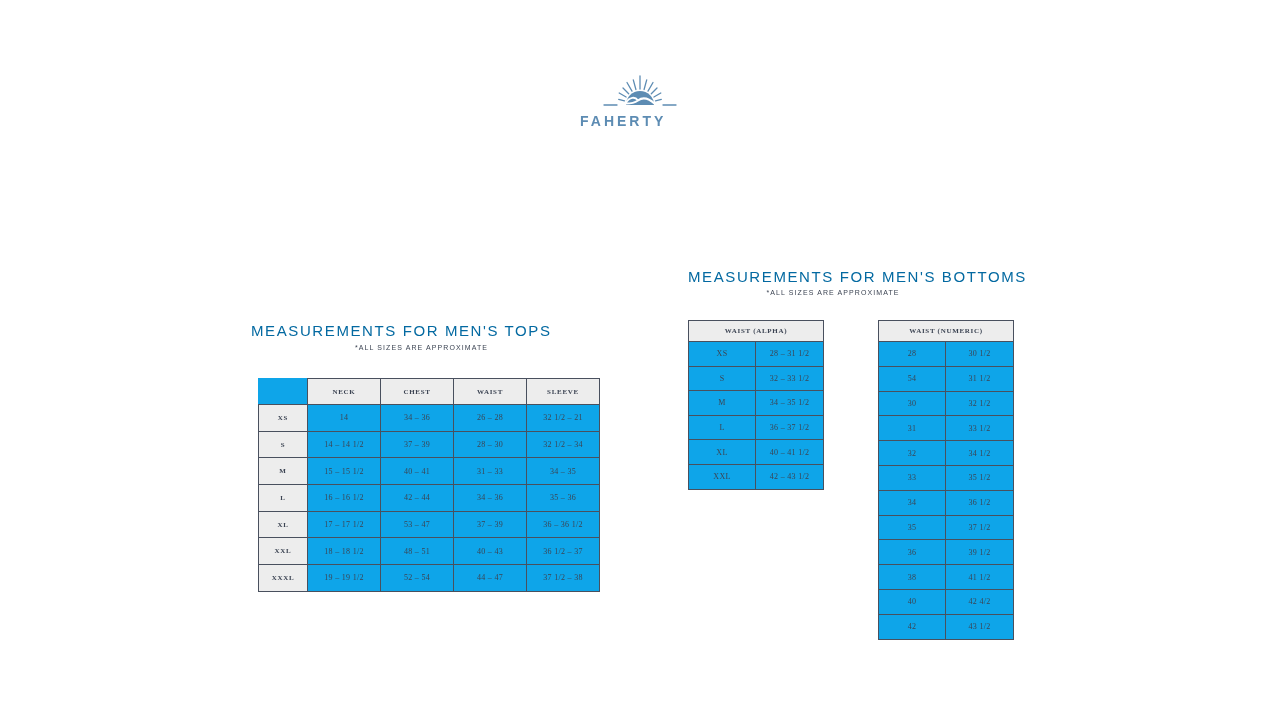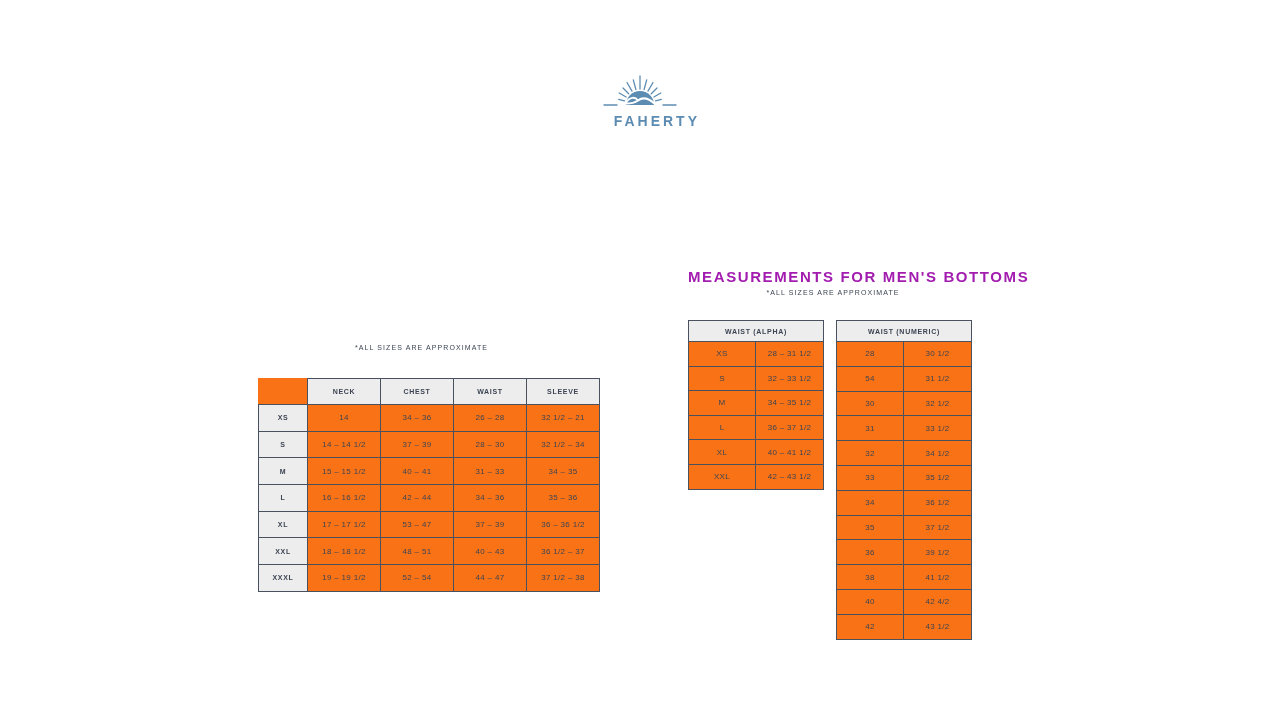--- a/index.html
+++ b/index.html
@@ -8,57 +8,57 @@
     font-family:"Liberation Sans","DejaVu Sans",sans-serif;
     color:#3d4554;
   }
   .page{position:relative;width:1280px;height:720px;overflow:hidden;background:#fff;}
 
   
   .logo{position:absolute;left:580px;top:72px;width:120px;text-align:center;}
   .logo svg{display:block;margin:0 auto;}
   .wordmark{
     margin-top:1px;font-size:14px;font-weight:600;letter-spacing:3px;
-    color:#5d8cb3;text-align:right;
+    color:#5d8cb3;text-align:left;
   }
 
   
   .sec-title{
-    position:absolute;text-align:left;font-size:15px;font-weight:700;
-    letter-spacing:1.6px;color:#a21caf;white-space:nowrap;
+    position:absolute;text-align:left;font-size:15px;font-weight:400;
+    letter-spacing:1.6px;color:#0369a1;white-space:nowrap;
   }
   .sec-sub{
     position:absolute;text-align:center;font-size:7px;font-weight:500;
     letter-spacing:1.1px;color:#3c4453;
   }
   .tops-title{left:251px;top:322px;width:341px;}
   .tops-sub{left:251px;top:344px;width:341px;}
   .bottoms-title{left:688px;top:268px;width:290px;}
   .bottoms-sub{left:688px;top:289px;width:290px;}
 
   
-  table{border-collapse:collapse;position:absolute;table-layout:fixed;background:#f97316;}
+  table{border-collapse:collapse;position:absolute;table-layout:fixed;background:#0ea5e9;font-family:Liberation Serif, serif;}
   th,td{
     border:1px solid #49505e;text-align:center;vertical-align:middle;
     font-size:8px;font-weight:400;letter-spacing:0.3px;color:#3c4453;
     padding:0;overflow:hidden;white-space:nowrap;
   }
   th{font-size:7px;font-weight:700;letter-spacing:0.7px;background:#ededed;}
   .blank{border:none;background:transparent;}
 
   .tops-table{left:258px;top:378px;width:341px;}
   .tops-table th{height:25px;}
   .tops-table td{height:25.7px;}
   .tops-table td.sizecol{background:#ededed;font-size:7px;font-weight:700;letter-spacing:0.7px;}
 
   .alpha-table{left:688px;top:320px;width:135px;}
   .alpha-table th{height:20px;}
   .alpha-table td{height:23.6px;}
 
-  .numeric-table{left:836px;top:320px;width:135px;}
+  .numeric-table{left:878px;top:320px;width:135px;}
   .numeric-table th{height:20px;}
   .numeric-table td{height:23.8px;}
 </style>
 </head>
 <body>
 
 <div class="page">
 
   <div class="logo">
     <svg width="90" height="40" viewBox="0 0 90 40" aria-hidden="true">
@@ -80,20 +80,21 @@
         <line x1="68" y1="33" x2="81" y2="33"></line>
       </g>
 
       <path d="M31,33 A14,14 0 0 1 59,33 Z" fill="#5d8cb3"></path>
 
       <path d="M30,31.5 C35,24.5 40,24.5 43,28.5 C40,30.5 35,31.5 31,31.5 M43,28.5 C48,24.5 54,26.5 60,32" fill="none" stroke="#ffffff" stroke-width="2" stroke-linecap="round"></path>
     </svg>
     <div class="wordmark">FAHERTY</div>
   </div>
 
+  <div class="sec-title tops-title">MEASUREMENTS FOR MEN'S TOPS</div>
   <div class="sec-sub tops-sub">*ALL SIZES ARE APPROXIMATE</div>
 
   <table class="tops-table">
     <colgroup>
       <col style="width:49px">
         <col style="width:73px">
         <col style="width:73px">
         <col style="width:73px">
         <col style="width:73px">
     </colgroup>

